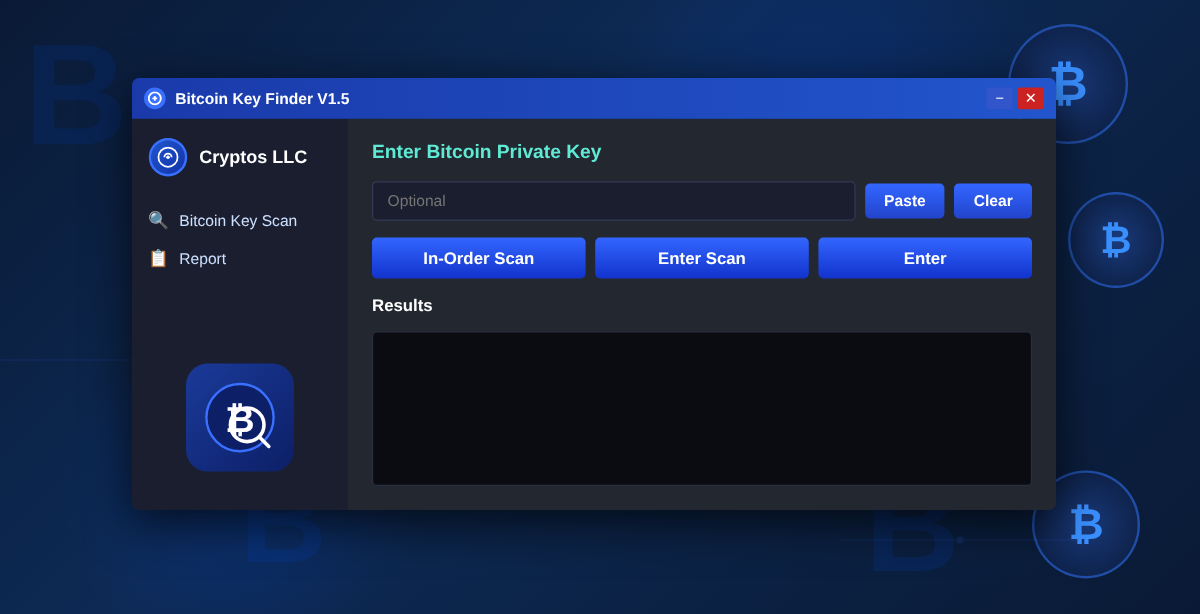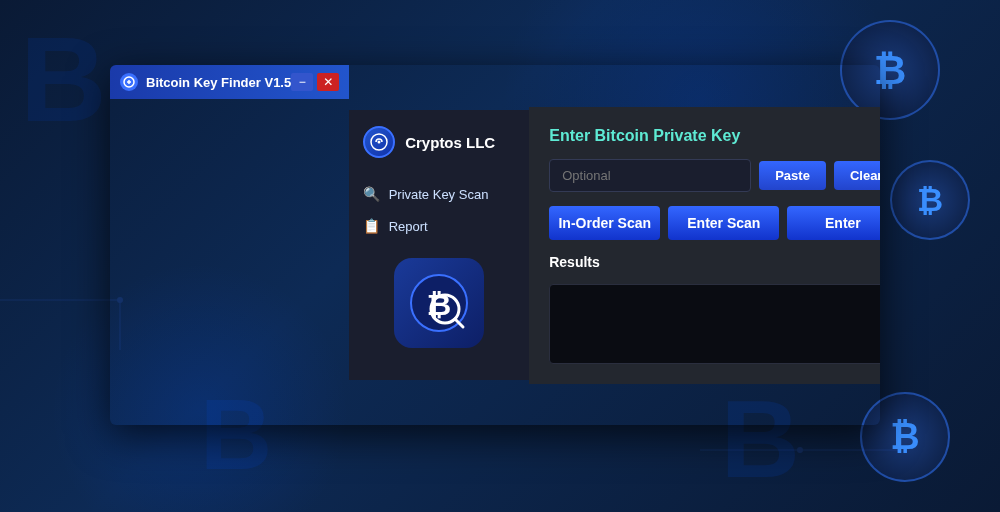--- a/index.html
+++ b/index.html
@@ -25,21 +25,21 @@
     .window {
       position: absolute;
       top: 65px;
       left: 110px;
       width: 770px;
       height: 360px;
       border-radius: 6px;
       box-shadow: 0 10px 40px rgba(0,0,0,0.7);
       overflow: hidden;
       display: flex;
-      flex-direction: row;
+      flex-direction: column;
     }
 
     
     .titlebar {
       background: linear-gradient(90deg, #1a3aaa, #2255cc);
       height: 34px;
       display: flex;
       align-items: center;
       padding: 0 10px;
       flex-shrink: 0;
@@ -90,21 +90,20 @@
     .ctrl-close {
       background: #cc2222;
       color: white;
     }
 
     
     .window-body {
       display: flex;
       flex: 1;
       overflow: hidden;
-      align-items: center;
     }
 
     
     .sidebar {
       width: 180px;
       background: #1a1e2e;
       flex-shrink: 0;
       display: flex;
       flex-direction: column;
       padding: 16px 0;
@@ -302,21 +301,21 @@
             <circle cx="9" cy="9" r="8" stroke="white" stroke-width="1.5"></circle>
             <path d="M6 9a3 3 0 0 1 6 0" stroke="white" stroke-width="1.5"></path>
             <circle cx="9" cy="9" r="1.5" fill="white"></circle>
           </svg>
         </div>
         <span class="brand-name">Cryptos LLC</span>
       </div>
 
       <div class="nav-item">
         <span class="nav-icon">🔍</span>
-        <span>Private Key Scan</span>
+        <span>Bitcoin Key Scan</span>
       </div>
 
       <div class="nav-item">
         <span class="nav-icon">📋</span>
         <span>Report</span>
       </div>
 
       <div class="sidebar-logo">
         <div class="logo-circle">
           <svg width="64" height="64" viewBox="0 0 64 64" fill="none">

